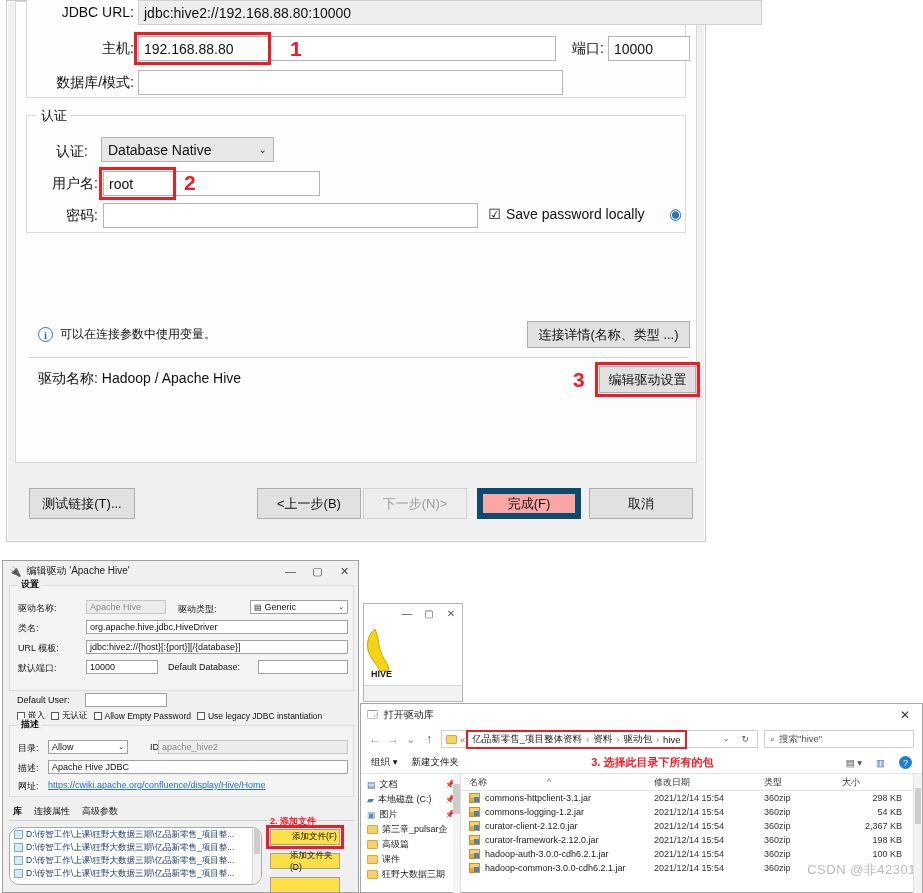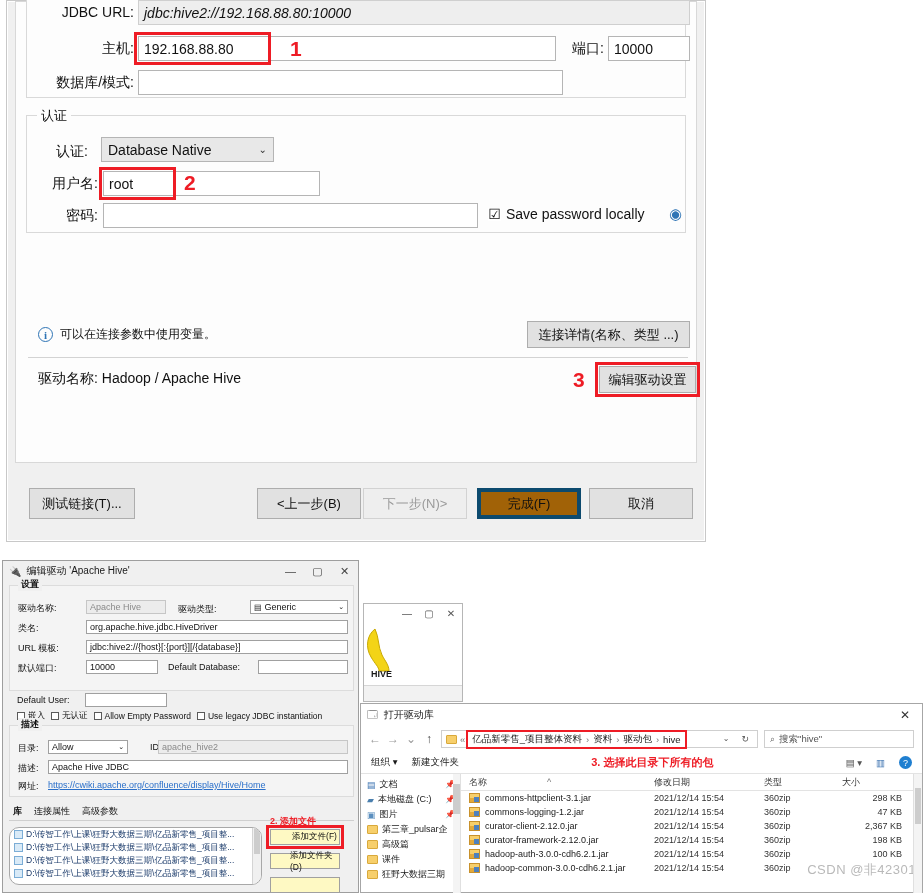--- a/index.html
+++ b/index.html
@@ -39,21 +39,21 @@
   .combo {
     border:1px solid #b5b5b5; background:#e8e8e8; font-size:14px; color:#111;
     height:25px; display:flex; align-items:center; padding:0 6px; gap:8px;
     justify-content:space-between;
   }
   .btn {
     border:1px solid #adadad; background:#e1e1e1; font-size:13px; color:#111;
     display:flex; align-items:center; justify-content:center; height:27px;
     font-family:"Liberation Sans", sans-serif;
   }
-  .btn.primary { border:4px solid #0c4a6e; background:#a16207; }
+  .btn.primary { border:6px solid #0c4a6e; background:#fca5a5; }
   .btn.disabled { color:#9a9a9a; background:#eeeeee; border-color:#d2d2d2; }
   .chk { display:flex; align-items:center; gap:5px; font-size:14px; color:#111; }
   .chkbox {
     width:13px; height:13px; border:1px solid #4a4a4a; background:#fff;
     display:flex; align-items:center; justify-content:center;
     font-size:11px; line-height:1; color:#111;
   }
   .sep { position:absolute; height:1px; background:#d3d3d3; }
   .info-ico {
     width:15px;height:15px;border:1.5px solid #2e74b5;border-radius:50%;
@@ -89,21 +89,21 @@
   .dchk { display:flex; align-items:center; gap:3px; font-size:8.5px; color:#111; }
   .dchkbox { width:8px; height:8px; border:1px solid #5a5a5a; background:#fff; }
   .dlink { color:#2a6fc9; font-size:9px; text-decoration:underline; }
   .dtab { font-size:9px; color:#111; }
   .dtab.active { font-weight:bold; }
   .dlist { border:1px solid #a8a8a8; background:#fff; overflow:hidden; }
   .dlist-row { display:flex; align-items:center; gap:3px; font-size:8.5px; color:#1a3a6a;
                height:13px; padding-left:4px; white-space:nowrap; }
   .jaricon { width:9px;height:9px;background:#d9eaf7;border:1px solid #7badd6;
              display:inline-block; flex:0 0 auto; }
-  .dbtn { border:1px solid #a0a0a0; background:#fef9c3; font-size:8.5px; color:#111;
+  .dbtn { border:1px solid #a0a0a0; background:#fde047; font-size:8.5px; color:#111;
           height:16px; display:flex; align-items:center; justify-content:center;padding-left:19px; }
   .scrollv { position:absolute; right:0; top:0; bottom:0; width:9px; background:#f0f0f0;
              border-left:1px solid #d4d4d4; }
   .scrollv i { position:absolute; top:0; left:1px; right:1px; height:26px; background:#cdcdcd; }
 
   
   .hive-win {
     position:absolute; left:363px; top:603px; width:100px; height:99px;
     background:#fff; border:1px solid #b6b6b6;
   }
@@ -171,21 +171,21 @@
 
 <div id="root">
 
   <div class="conn-dialog">
     <div class="conn-body">
 
       <div class="grp" style="left:10px; top:-14px; width:660px; height:110px;">
       </div>
 
       <div style="position:absolute; left:40px; top:2px; width:78px;" class="lbl">JDBC URL:</div>
-      <div class="fld ro" style="position:absolute; left:122px; top:-2px; width:552px;font-style:italic;">jdbc:hive2://192.168.88.80:10000</div>
+      <div class="fld ro" style="position:absolute; left:122px; top:-2px; width:624px;">jdbc:hive2://192.168.88.80:10000</div>
 
       <div style="position:absolute; left:55px; top:38px; width:63px;" class="lbl">主机:</div>
       <div class="fld" style="position:absolute; left:122px; top:34px; width:418px;">192.168.88.80</div>
       <div class="redbox" style="position:absolute; left:120px; top:32px; width:133px; height:29px;"></div>
       <div class="rednum" style="position:absolute; left:274px; top:35px;">1</div>
 
       <div style="position:absolute; left:548px; top:38px; width:40px;" class="lbl">端口:</div>
       <div class="fld" style="position:absolute; left:592px; top:34px; width:82px;">10000</div>
 
       <div style="position:absolute; left:20px; top:72px; width:98px;" class="lbl">数据库/模式:</div>
@@ -477,21 +477,21 @@
           <div class="c-type">360zip</div>
           <div class="c-size">298 KB</div>
         </div>
         <div class="lrow">
           <div class="c-name">
               <span class="jar-ico"></span>
             <span>commons-logging-1.2.jar</span>
             </div>
           <div class="c-date">2021/12/14 15:54</div>
           <div class="c-type">360zip</div>
-          <div class="c-size">47 KB</div>
+          <div class="c-size">54 KB</div>
         </div>
         <div class="lrow">
           <div class="c-name">
               <span class="jar-ico"></span>
             <span>curator-client-2.12.0.jar</span>
             </div>
           <div class="c-date">2021/12/14 15:54</div>
           <div class="c-type">360zip</div>
           <div class="c-size">2,367 KB</div>
         </div>

